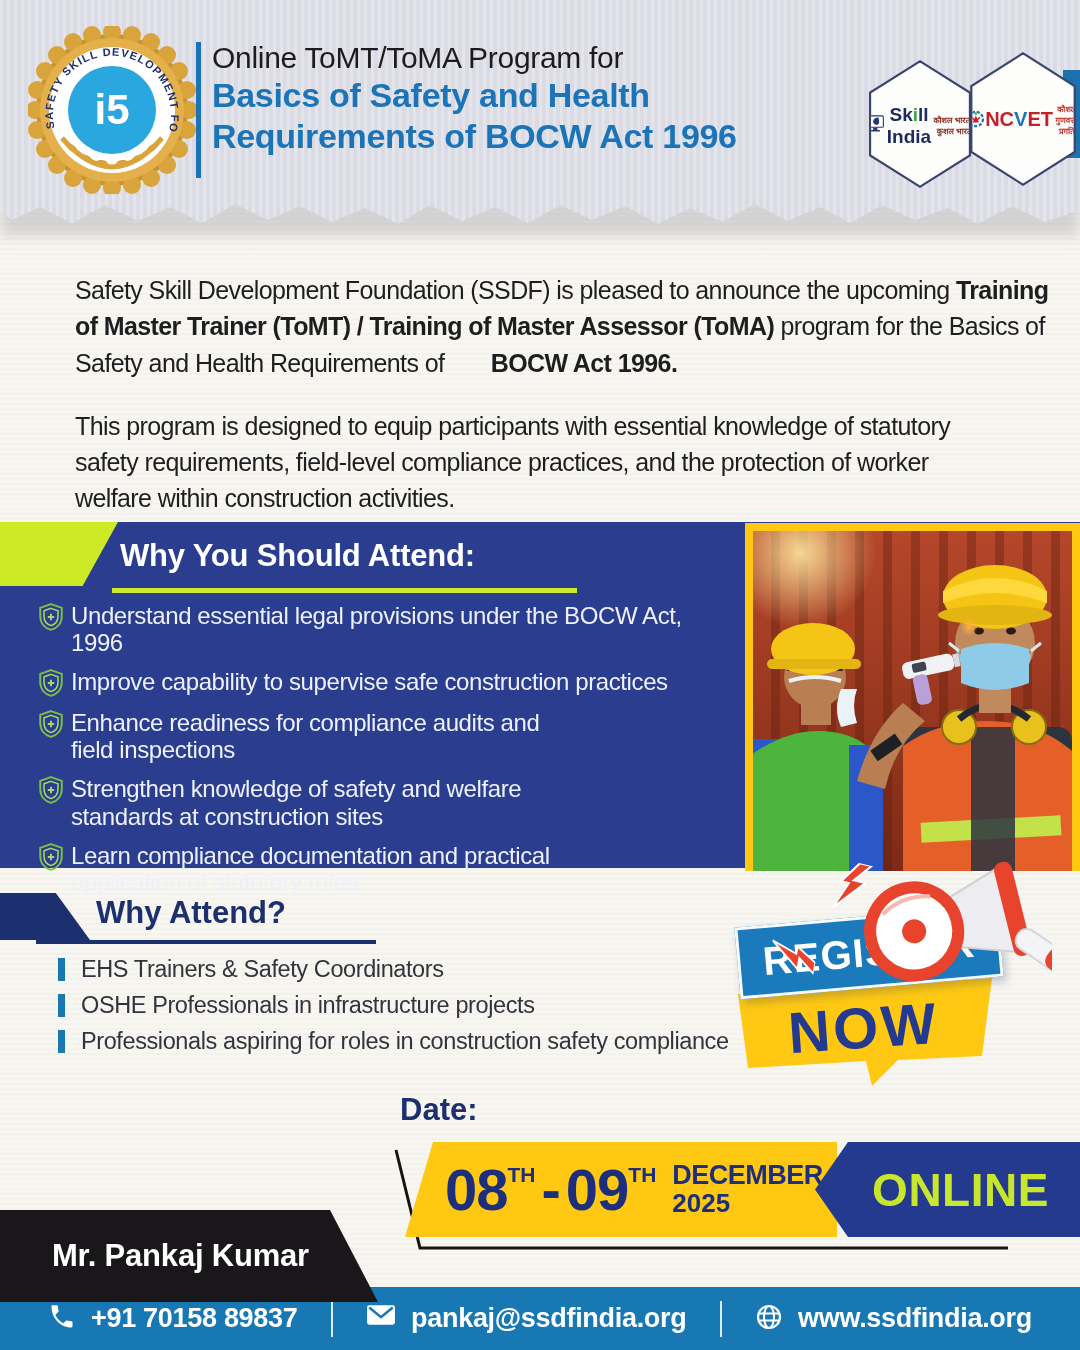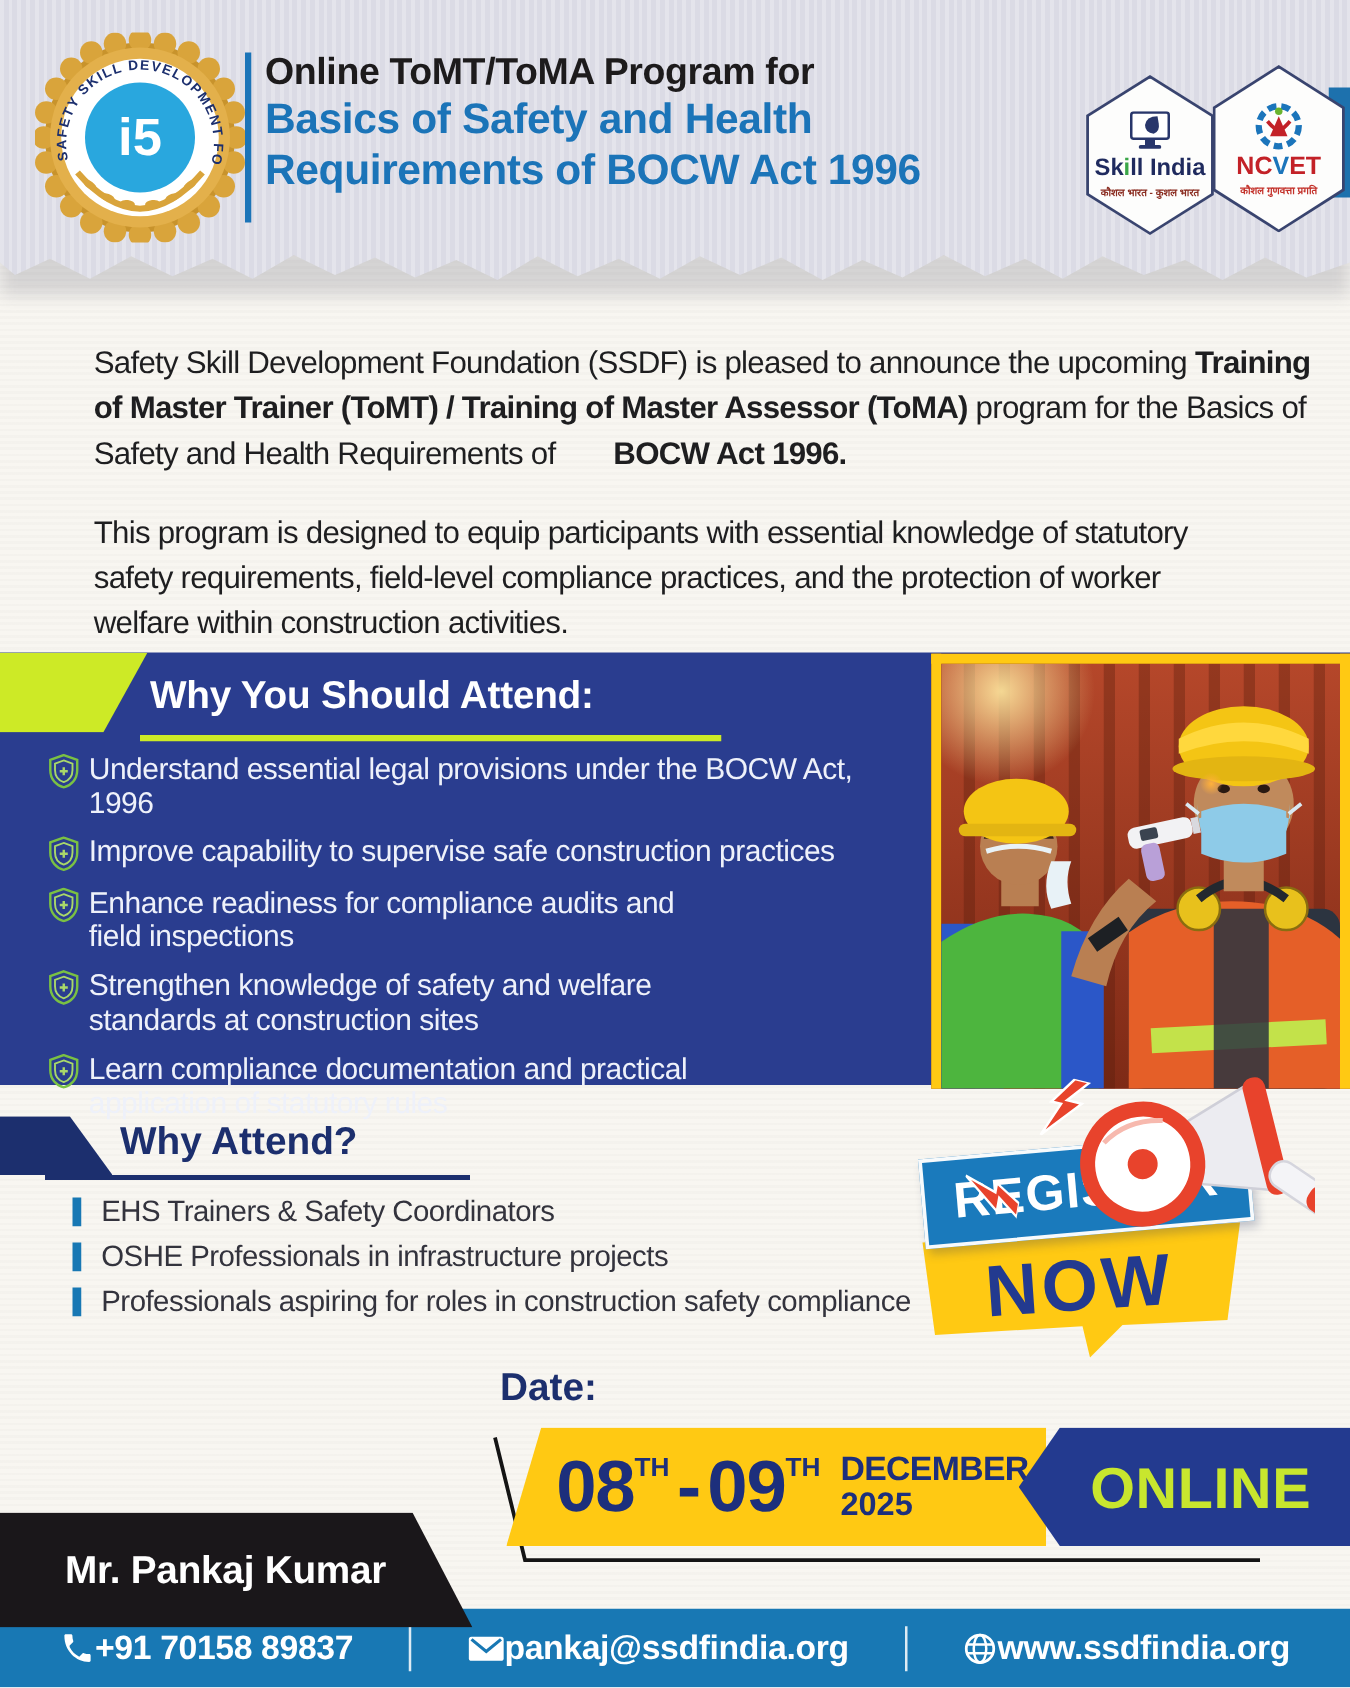--- a/index.html
+++ b/index.html
@@ -9,31 +9,31 @@
   .abs{position:absolute;}
 
   
   .header{left:0;top:0;width:1080px;height:238px;background:#dbdbe5;
     background-image:repeating-linear-gradient(90deg,rgba(255,255,255,.25) 0 3px,transparent 3px 7px);
     clip-path:polygon(0 0,1080px 0,1080px 210px,1045px 222px,1012px 206px,978px 224px,948px 208px,915px 220px,882px 205px,850px 223px,820px 207px,788px 221px,755px 204px,722px 222px,690px 208px,658px 224px,625px 206px,592px 220px,560px 205px,528px 223px,495px 207px,462px 221px,430px 205px,398px 224px,365px 208px,332px 222px,300px 206px,268px 220px,235px 204px,202px 223px,170px 207px,138px 221px,105px 205px,72px 223px,40px 207px,12px 220px,0 210px);
     z-index:2;}
   .header-shadow{left:0;top:196px;width:1080px;height:40px;background:rgba(90,90,110,.22);filter:blur(7px);z-index:1;}
   .vline{left:196px;top:42px;width:5px;height:136px;background:#1b74b8;z-index:3;}
   .title{left:212px;top:40px;z-index:3;line-height:1.18;}
-  .title .t1{font-size:30px;font-weight:700;color:#1d1b1c;letter-spacing:-.3px;}
+  .title .t1{font-size:30px;font-weight:400;color:#1d1b1c;letter-spacing:-.3px;}
   .title .t2{font-size:34px;font-weight:700;color:#1b74b8;letter-spacing:-.3px;}
 
   
   .logo{left:28px;top:26px;z-index:3;}
 
   
   .hex{clip-path:polygon(50% 0,94% 25%,94% 75%,50% 100%,6% 75%,6% 25%);}
   .hex-outer{background:#39446f;display:flex;align-items:center;justify-content:center;}
   .hex-inner{width:calc(100% - 5px);height:calc(100% - 5px);background:#fdfdfc;
-    display:flex;flex-direction:column;align-items:center;justify-content:center;text-align:center;}
+    display:flex;align-items:center;justify-content:center;text-align:center;}
   .skill-hex{left:862px;top:60px;width:116px;height:128px;z-index:3;}
   .ncvet-hex{left:963px;top:52px;width:120px;height:134px;z-index:4;}
   .skill-name{font-size:19px;font-weight:700;color:#1f2a5e;margin-top:3px;}
   .skill-name .gi{color:#3aa648;}
   .badge-sub{font-size:8px;font-weight:700;color:#8a2c20;margin-top:2px;}
   .ncvet-name{font-size:20px;font-weight:700;color:#c32127;margin-top:1px;}
   .ncvet-name .bv{color:#1b75bb;}
   .ncvet-sub{font-size:8px;font-weight:700;color:#c3312a;margin-top:1px;}
   .side-tab{left:1063px;top:70px;width:17px;height:88px;background:#1d71ad;z-index:3;}
 
@@ -94,21 +94,21 @@
     clip-path:polygon(33px 0,100% 0,100% 100%,33px 100%,0 50%);z-index:3;
     display:flex;align-items:center;justify-content:center;padding-left:26px;box-sizing:border-box;}
   .online-arrow span{font-size:46px;font-weight:700;color:#c8e62e;letter-spacing:.5px;}
 
   
   .name-banner{left:0;top:1210px;width:378px;height:92px;background:#1a171a;
     clip-path:polygon(0 0,330px 0,378px 100%,0 100%);z-index:3;display:flex;align-items:center;}
   .name-banner span{color:#fff;font-size:31px;font-weight:700;margin-left:52px;letter-spacing:-.2px;}
   .footer{left:0;top:1287px;width:1080px;height:63px;background:#1878b4;z-index:2;
     display:flex;align-items:center;justify-content:space-between;padding:0 48px;box-sizing:border-box;}
-  .fgroup{display:flex;align-items:center;color:#fff;font-size:27px;font-weight:700;letter-spacing:-.3px;}
+  .fgroup{display:flex;gap:15px;color:#fff;font-size:27px;font-weight:700;letter-spacing:-.3px;}
   .fdiv{width:2px;height:36px;background:rgba(255,255,255,.85);}
 </style>
 </head>
 <body>
 
 <div class="poster">
 
   <div class="abs header-shadow"></div>
   <div class="abs header"></div>
 

